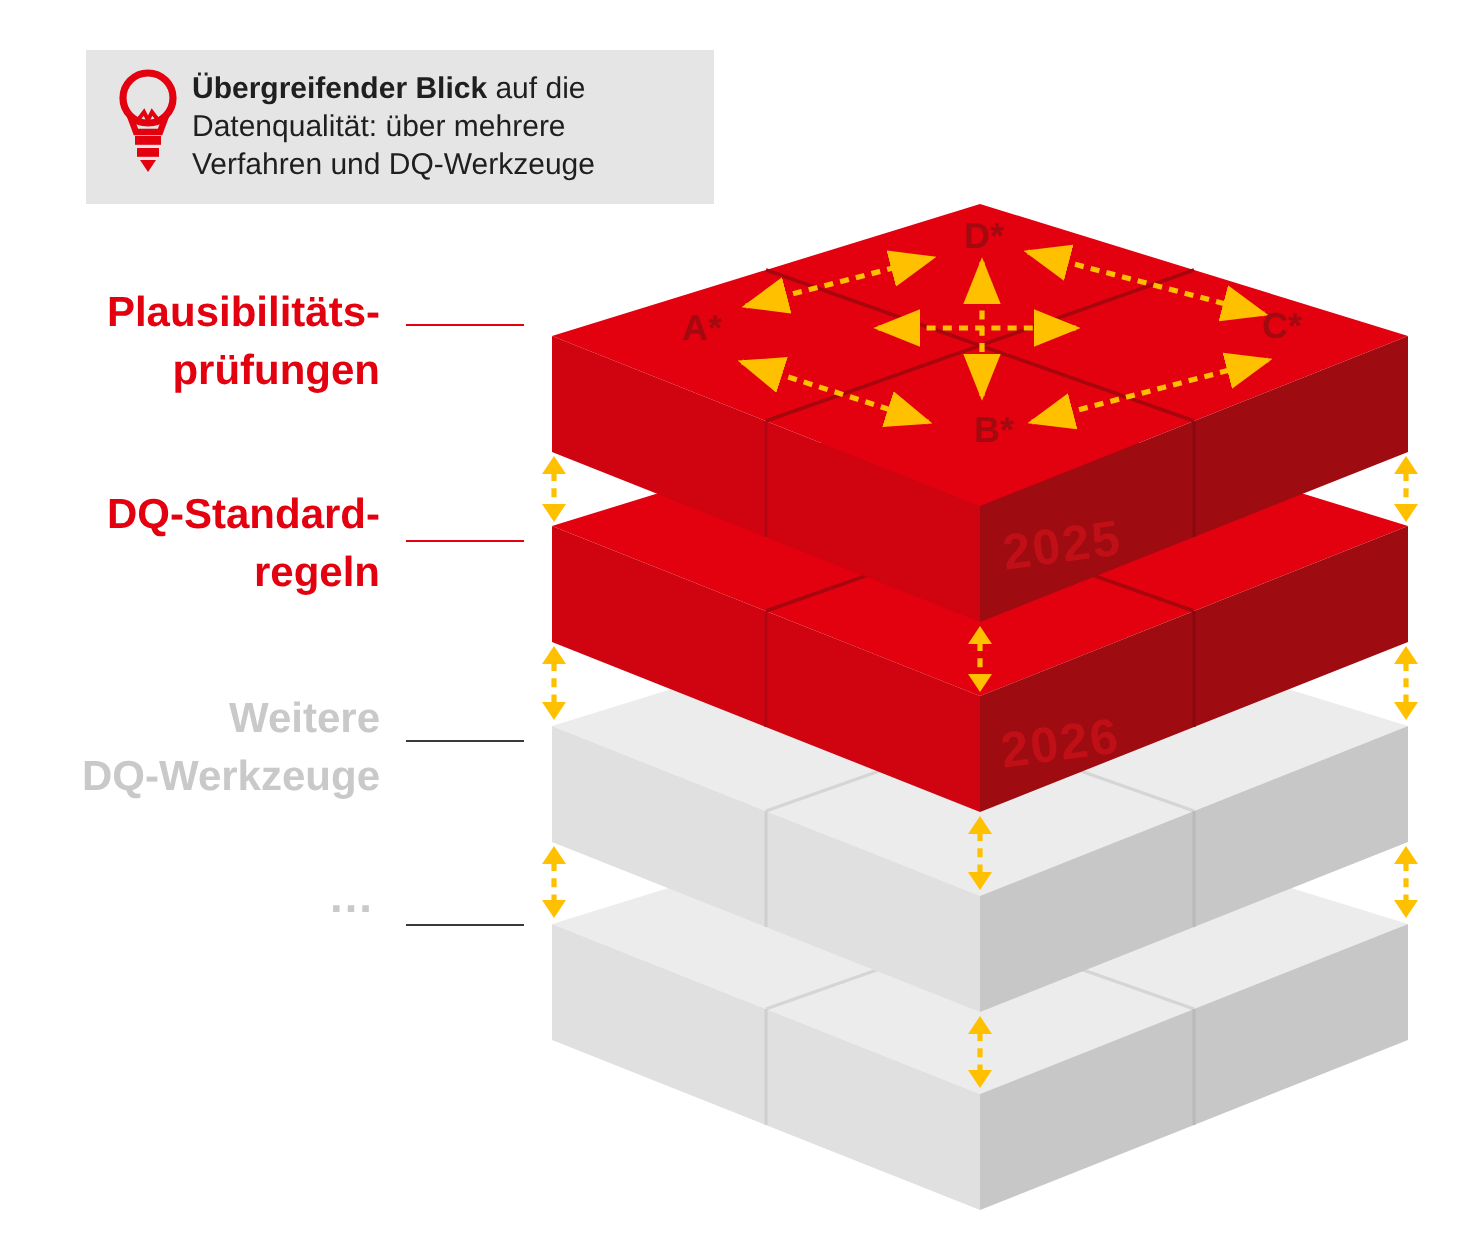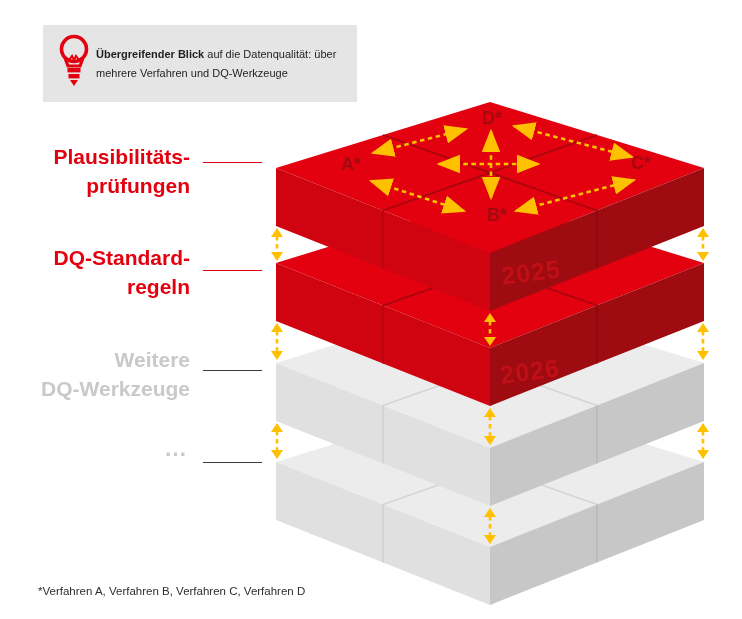--- a/index.html
+++ b/index.html
@@ -2,21 +2,21 @@
 <html><head>
 <meta charset="utf-8">
 <style>
   html,body{margin:0;padding:0;background:#fff;}
   .stage{position:relative;width:742px;height:619px;background:#ffffff;overflow:hidden;
          font-family:"Liberation Sans",sans-serif;}
   
   .callout{position:absolute;left:43px;top:25px;width:314px;height:77px;background:#e5e5e5;
            display:flex;align-items:center;}
   .bulb{position:absolute;left:13px;top:8px;}
-  .callout-text{margin:0 10px 0 53px;font-size:11px;line-height:19px;color:#1f1f1f;}
+  .callout-text{margin:0 10px 0 53px;font-size:15px;line-height:19px;color:#1f1f1f;}
   .callout-text b{font-weight:bold;}
   
   .side-label{position:absolute;width:200px;right:552px;text-align:right;
               font-weight:bold;font-size:21px;line-height:29px;}
   .side-label.red{color:#e3000f;}
   .side-label.gray{color:#c9c9c9;}
   .side-label.dots{font-size:23px;letter-spacing:3px;}
   .connector{position:absolute;left:203px;width:59px;height:0;}
   .connector.red{border-top:1.5px solid #e3000f;}
   .connector.dark{border-top:1.5px solid #3a3a3a;}
@@ -181,14 +181,13 @@
           <polygon class="ytri" points="703,459 697,450 709,450"></polygon>
       </g>
       <g>
         <polygon class="ytri" points="490,508 484,517 496,517"></polygon>
           <line class="yarrow" x1="490" y1="516" x2="490" y2="536"></line>
           <polygon class="ytri" points="490,544 484,535 496,535"></polygon>
       </g>
     </g>
   </svg>
 
-  <div class="footnote">*Verfahren A, Verfahren B, Verfahren C, Verfahren D</div>
 </div>
 
 </body></html>

